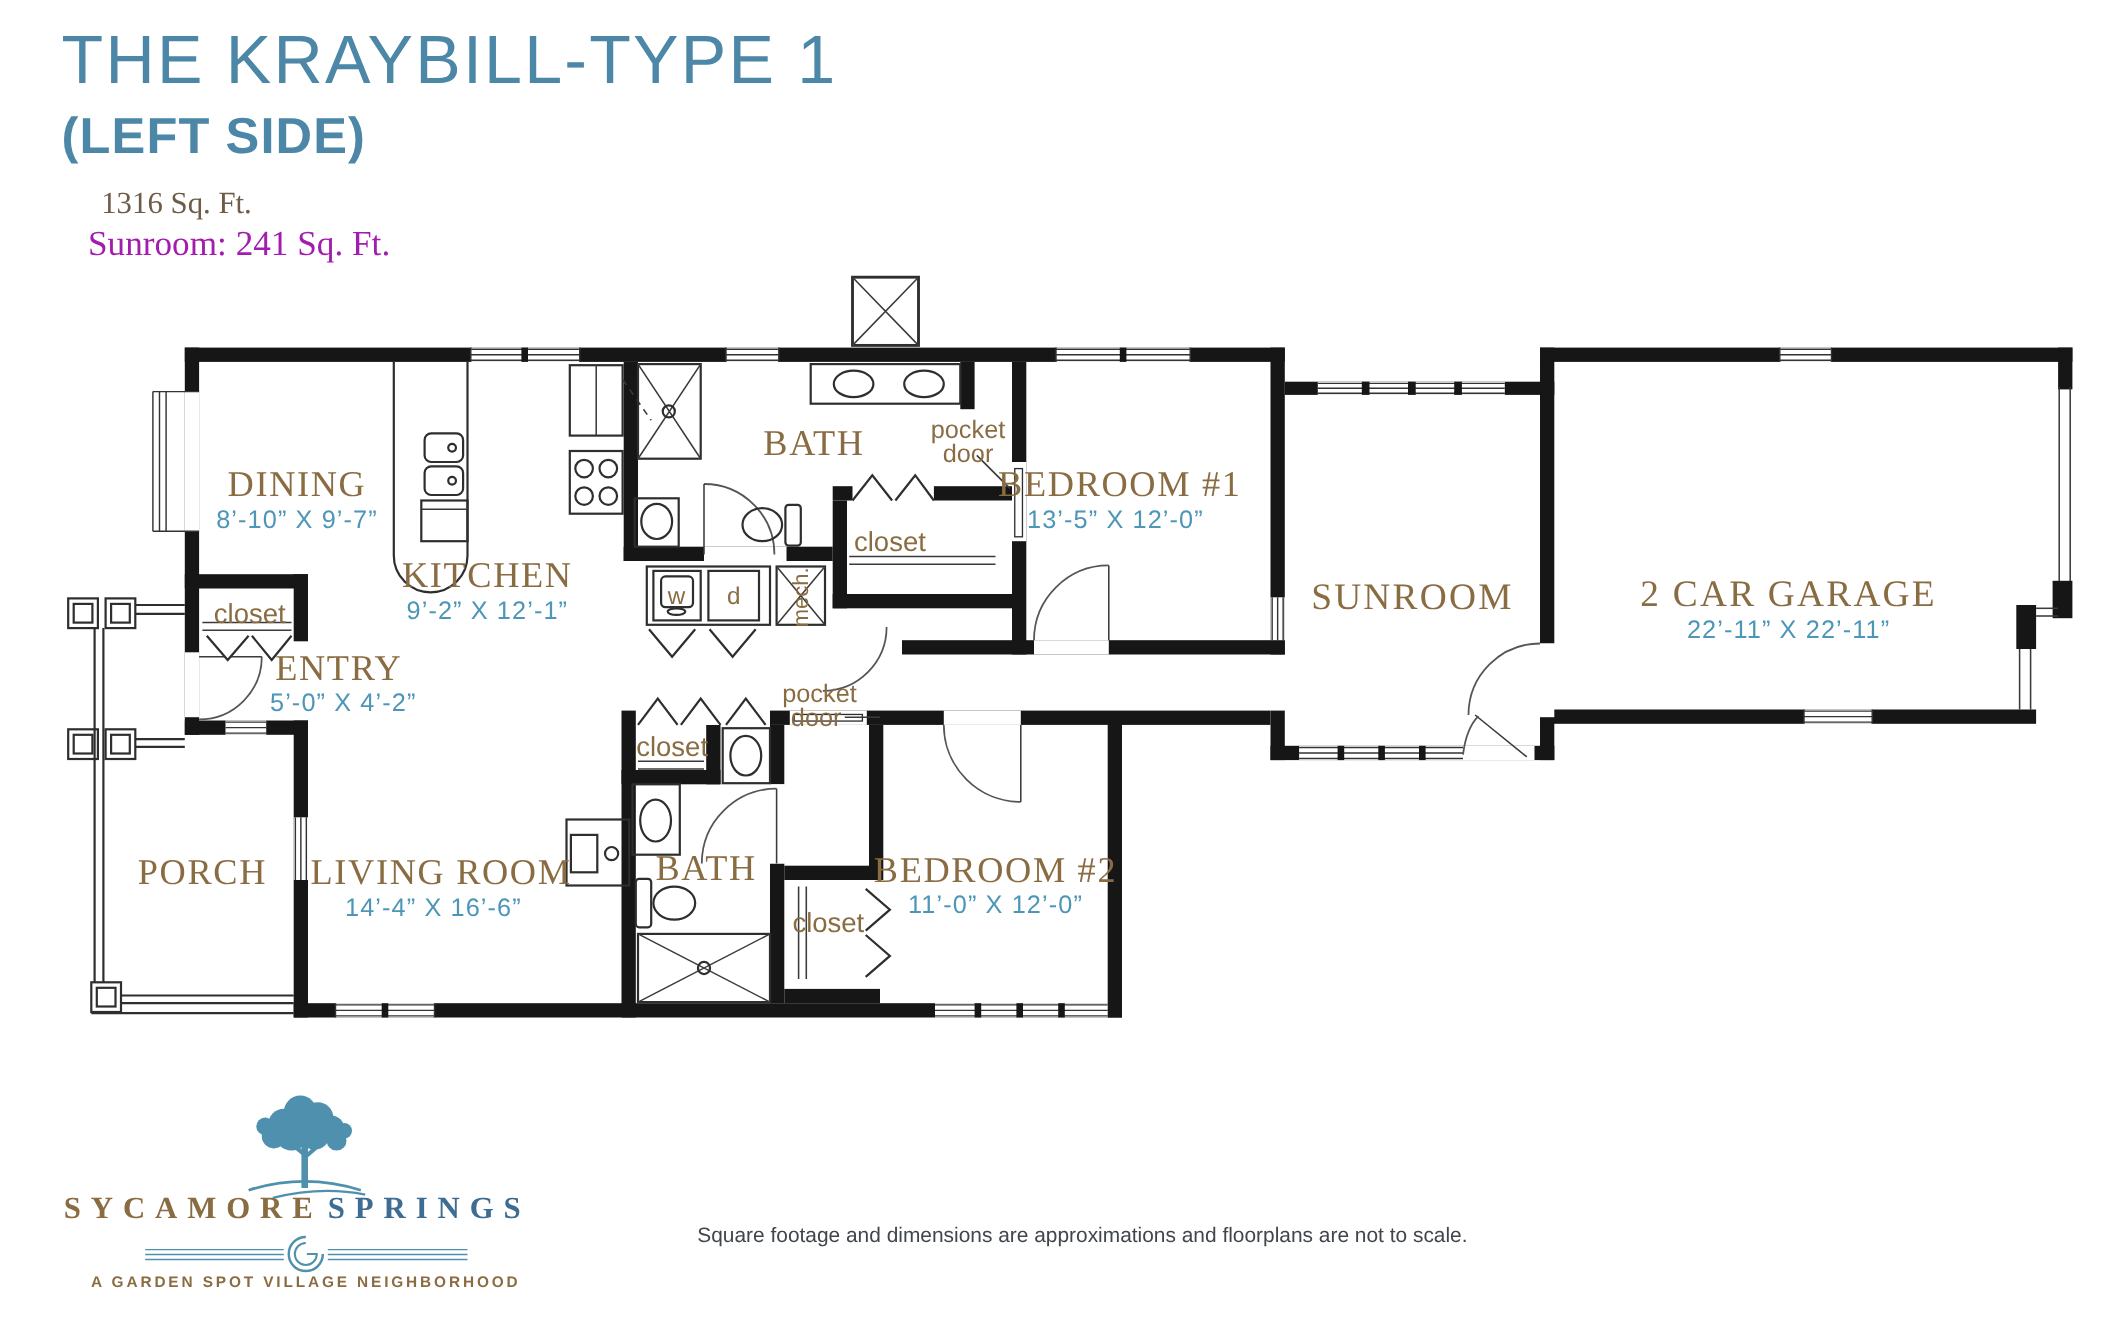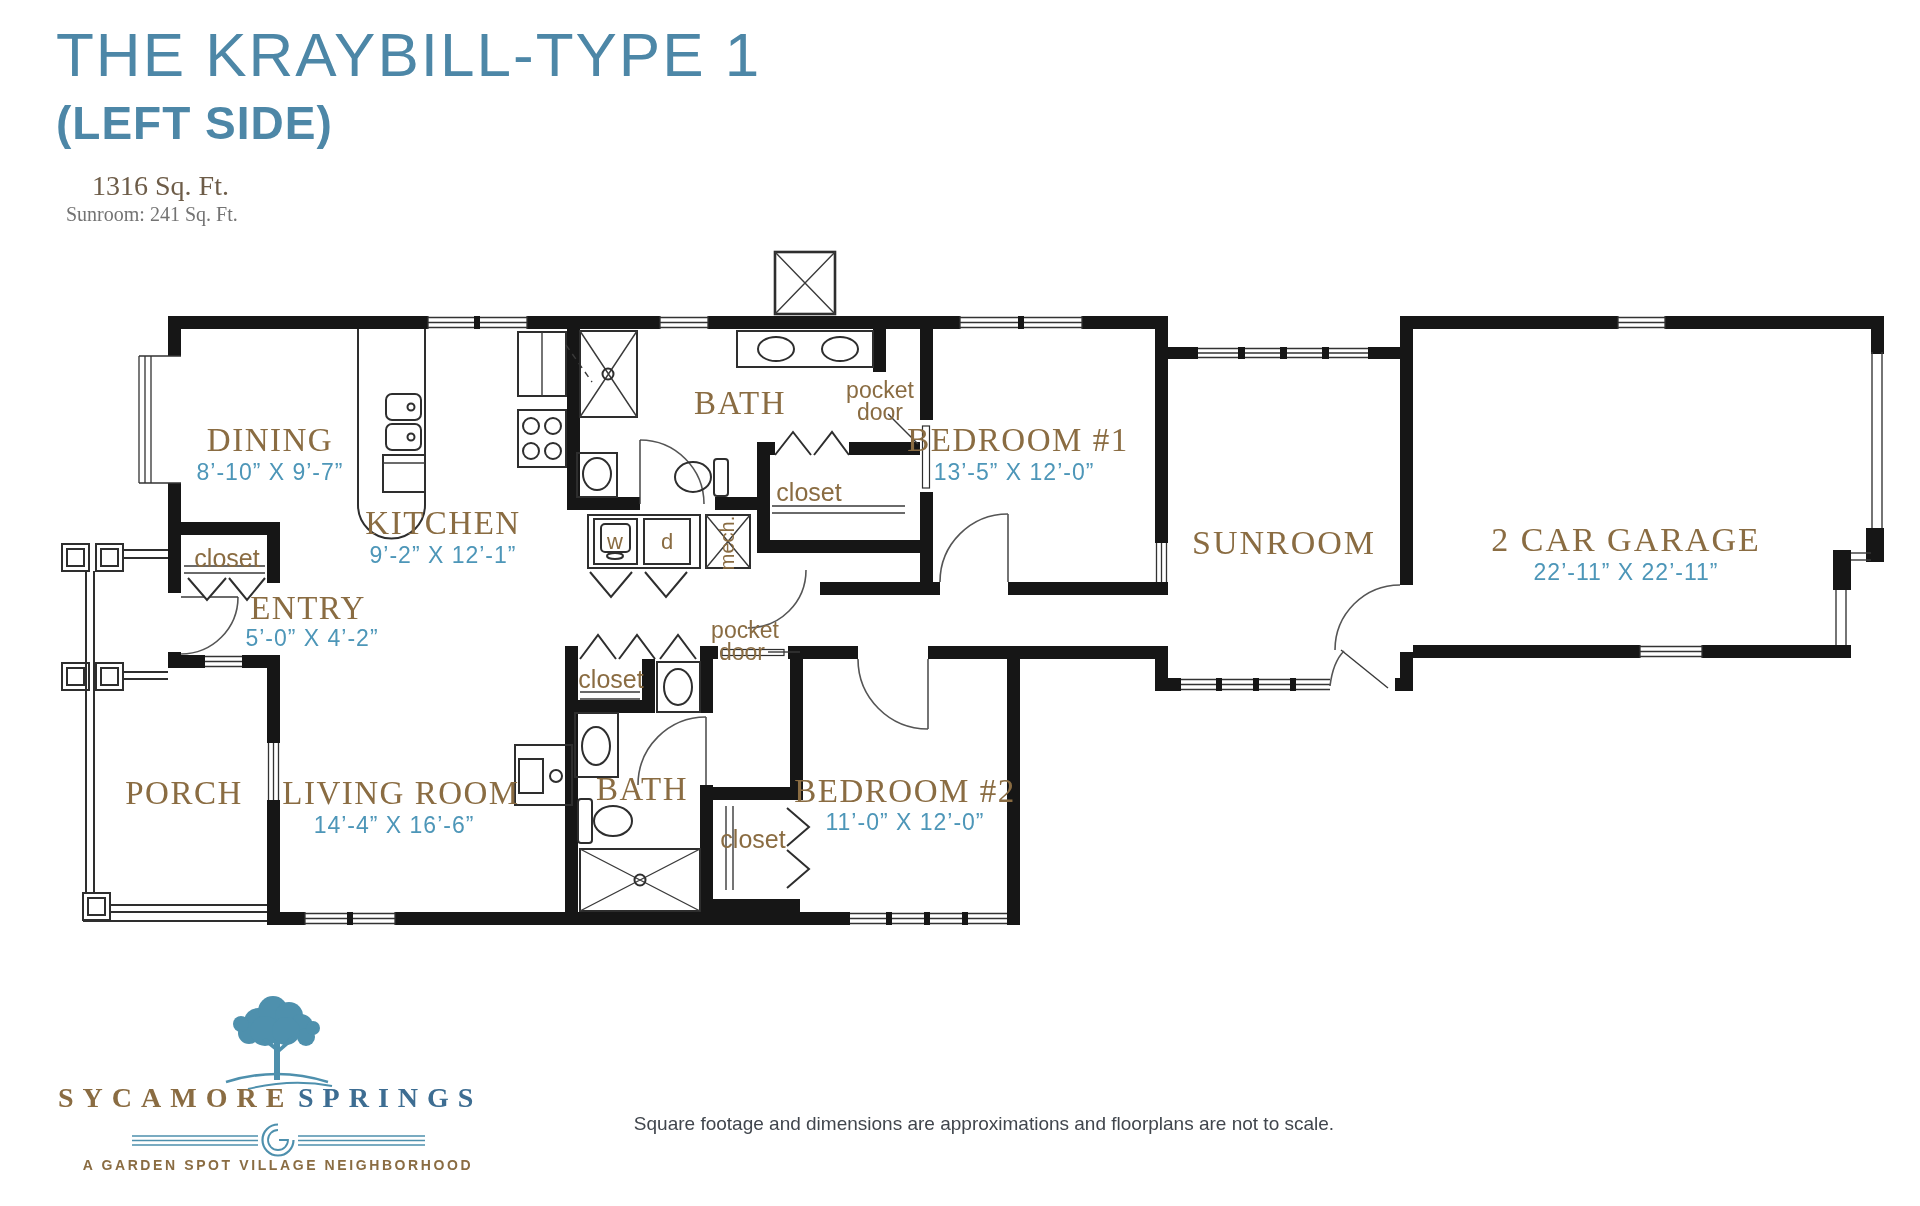--- a/index.html
+++ b/index.html
@@ -5,21 +5,21 @@
   html,body{margin:0;padding:0;background:#ffffff;}
   #page{position:relative;width:1920px;height:1206px;background:#fff;overflow:hidden;
         font-family:"Liberation Sans",sans-serif;}
   
   #title{position:absolute;left:56px;top:24px;color:#4d87a7;font-size:62px;font-weight:400;
          letter-spacing:2px;line-height:1.0;}
   #subtitle{position:absolute;left:56px;top:96px;color:#4d87a7;font-size:46px;font-weight:700;
          letter-spacing:1px;}
   #sqft1{position:absolute;left:72px;top:170px;color:#6d5c48;font-size:28px;
          font-family:"Liberation Serif",serif;margin-left:20px;}
-  #sqft2{position:absolute;left:66px;top:203px;color:#737373;font-size:20px;
+  #sqft2{position:absolute;left:80px;top:203px;color:#a21caf;font-size:32px;
          font-family:"Liberation Serif",serif;}
   
   #disclaimer{position:absolute;left:0;top:1113px;width:100%;text-align:center;
          color:#41464d;font-size:19px;padding-left:24px;}
   
   #plan{position:absolute;left:0;top:0;}
   .w{fill:#161616;}
   .tl{stroke:#2e2e2e;stroke-width:2;fill:none;}
   .tlf{stroke:#2e2e2e;stroke-width:2;fill:#fff;}
   .thin{stroke:#3a3a3a;stroke-width:1.4;fill:none;}

